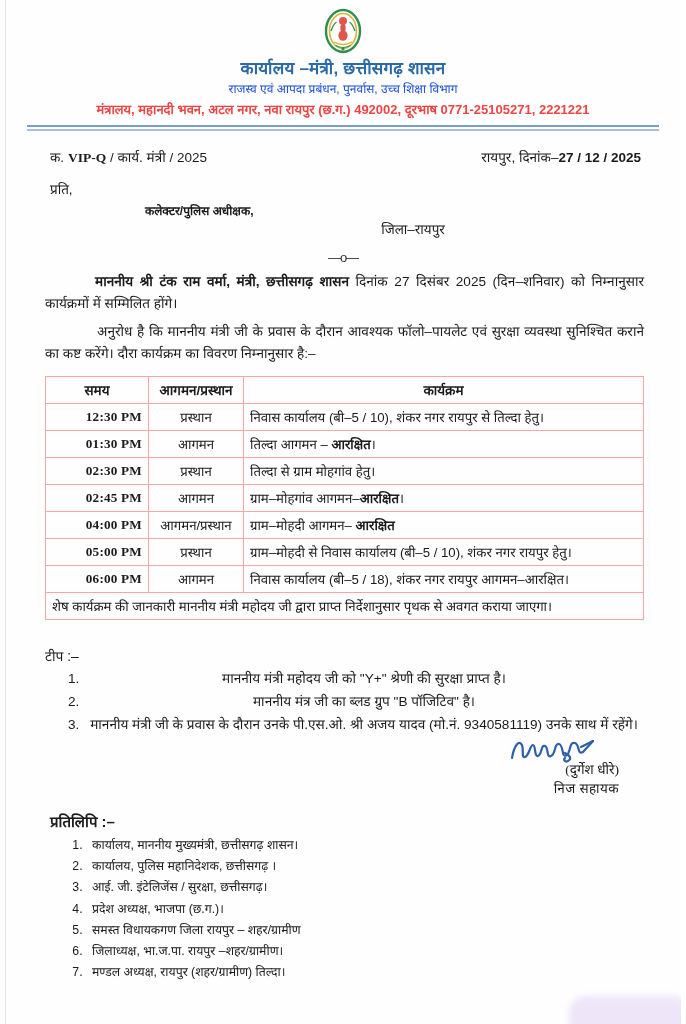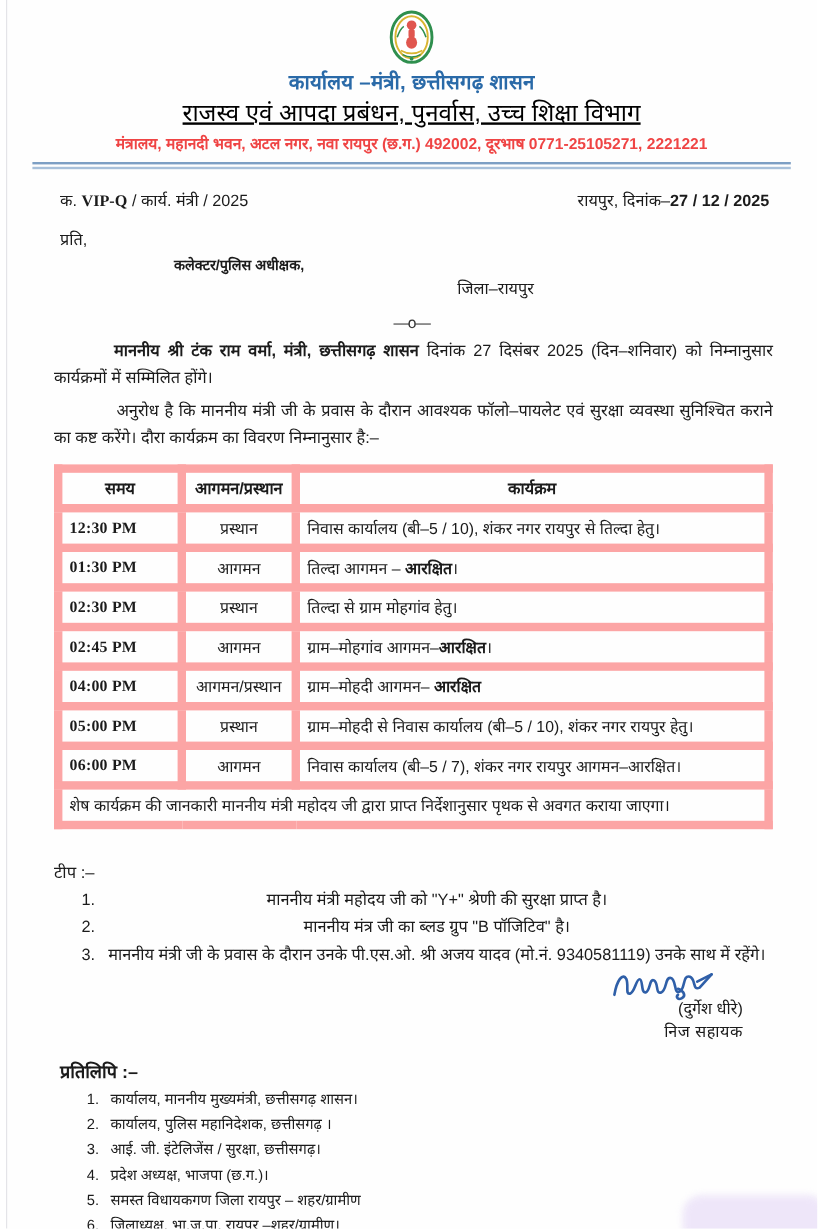--- a/index.html
+++ b/index.html
@@ -58,25 +58,24 @@
     font-family: "Liberation Sans", sans-serif;
     color: #2a6aa8;
     font-weight: bold;
     font-size: 17px;
     letter-spacing: 0.2px;
     line-height: 1.25;
     margin-bottom: 3px;
   }
   .org-dept {
     font-family: "Liberation Sans", sans-serif;
-    color: #000000;
-    font-size: 20px;
+    color: #1d4ed8;
+    font-size: 12px;
     line-height: 1.3;
     margin-bottom: 4px;
-    text-decoration: underline;
   }
   .org-addr {
     font-family: "Liberation Sans", sans-serif;
     color: #ef4444;
     font-weight: bold;
     font-size: 13px;
     line-height: 1.3;
     margin-bottom: 6px;
   }
   .rules {
@@ -143,35 +142,35 @@
   .sched-wrap {
     margin: 11px 37px 0 40px;
   }
   table.sched {
     border-collapse: collapse;
     width: 100%;
     font-family: "Liberation Sans", sans-serif;
     table-layout: fixed;
   }
   table.sched th, table.sched td {
-    border: 7px solid #fca5a5;
+    border: 1px solid #fca5a5;
     padding: 4px 6px;
     font-size: 13.2px;
     vertical-align: middle;
   }
   table.sched th {
     text-align: center;
     font-weight: bold;
     font-size: 13.5px;
   }
   col.c-time  { width: 103px; }
   col.c-type  { width: 95px; }
   col.c-prog  { width: auto; }
   td.time {
-    text-align: left;
+    text-align: right;
     font-family: "Liberation Serif", serif;
     font-weight: bold;
     font-size: 14.5px;
     letter-spacing: 0.2px;
   }
   td.type { text-align: center; }
   td.prog { text-align: left; padding-left: 8px; }
   td.prog b { font-weight: bold; }
   td.footnote {
     text-align: left;
@@ -192,21 +191,21 @@
     font-size: 13.6px;
     line-height: 1.62;
   }
   ol.notes li { padding-left: 4px; margin-bottom: 1px; text-align: center; }
 
   
   .sign-area {
     margin-top: -2px;
     padding-right: 62px;
     text-align: right;
-    font-family: Liberation Sans, sans-serif;
+    font-family: Liberation Serif, serif;
   }
   .sign-scribble {
     height: 30px;
     margin-bottom: -4px;
     display: flex;
     justify-content: flex-end;
     padding-right: 20px;
   }
   .sign-name {
     font-size: 13.5px;
@@ -332,21 +331,21 @@
             <td class="prog"><span>ग्राम–मोहदी आगमन– </span><b>आरक्षित</b></td>
           </tr>
           <tr>
             <td class="time">05:00 PM</td>
             <td class="type">प्रस्थान</td>
             <td class="prog"><span>ग्राम–मोहदी से निवास कार्यालय (बी–5 / 10), शंकर नगर रायपुर हेतु।</span></td>
           </tr>
           <tr>
             <td class="time">06:00 PM</td>
             <td class="type">आगमन</td>
-            <td class="prog"><span>निवास कार्यालय (बी–5 / 7), शंकर नगर रायपुर आगमन–आरक्षित।</span></td>
+            <td class="prog"><span>निवास कार्यालय (बी–5 / 18), शंकर नगर रायपुर आगमन–आरक्षित।</span></td>
           </tr>
         </tbody>
       <tfoot>
         <tr>
           <td class="footnote" colspan="3">शेष कार्यक्रम की जानकारी माननीय मंत्री महोदय जी द्वारा प्राप्त निर्देशानुसार पृथक से अवगत कराया जाएगा।</td>
         </tr>
       </tfoot>
     </table>
   </div>
 

